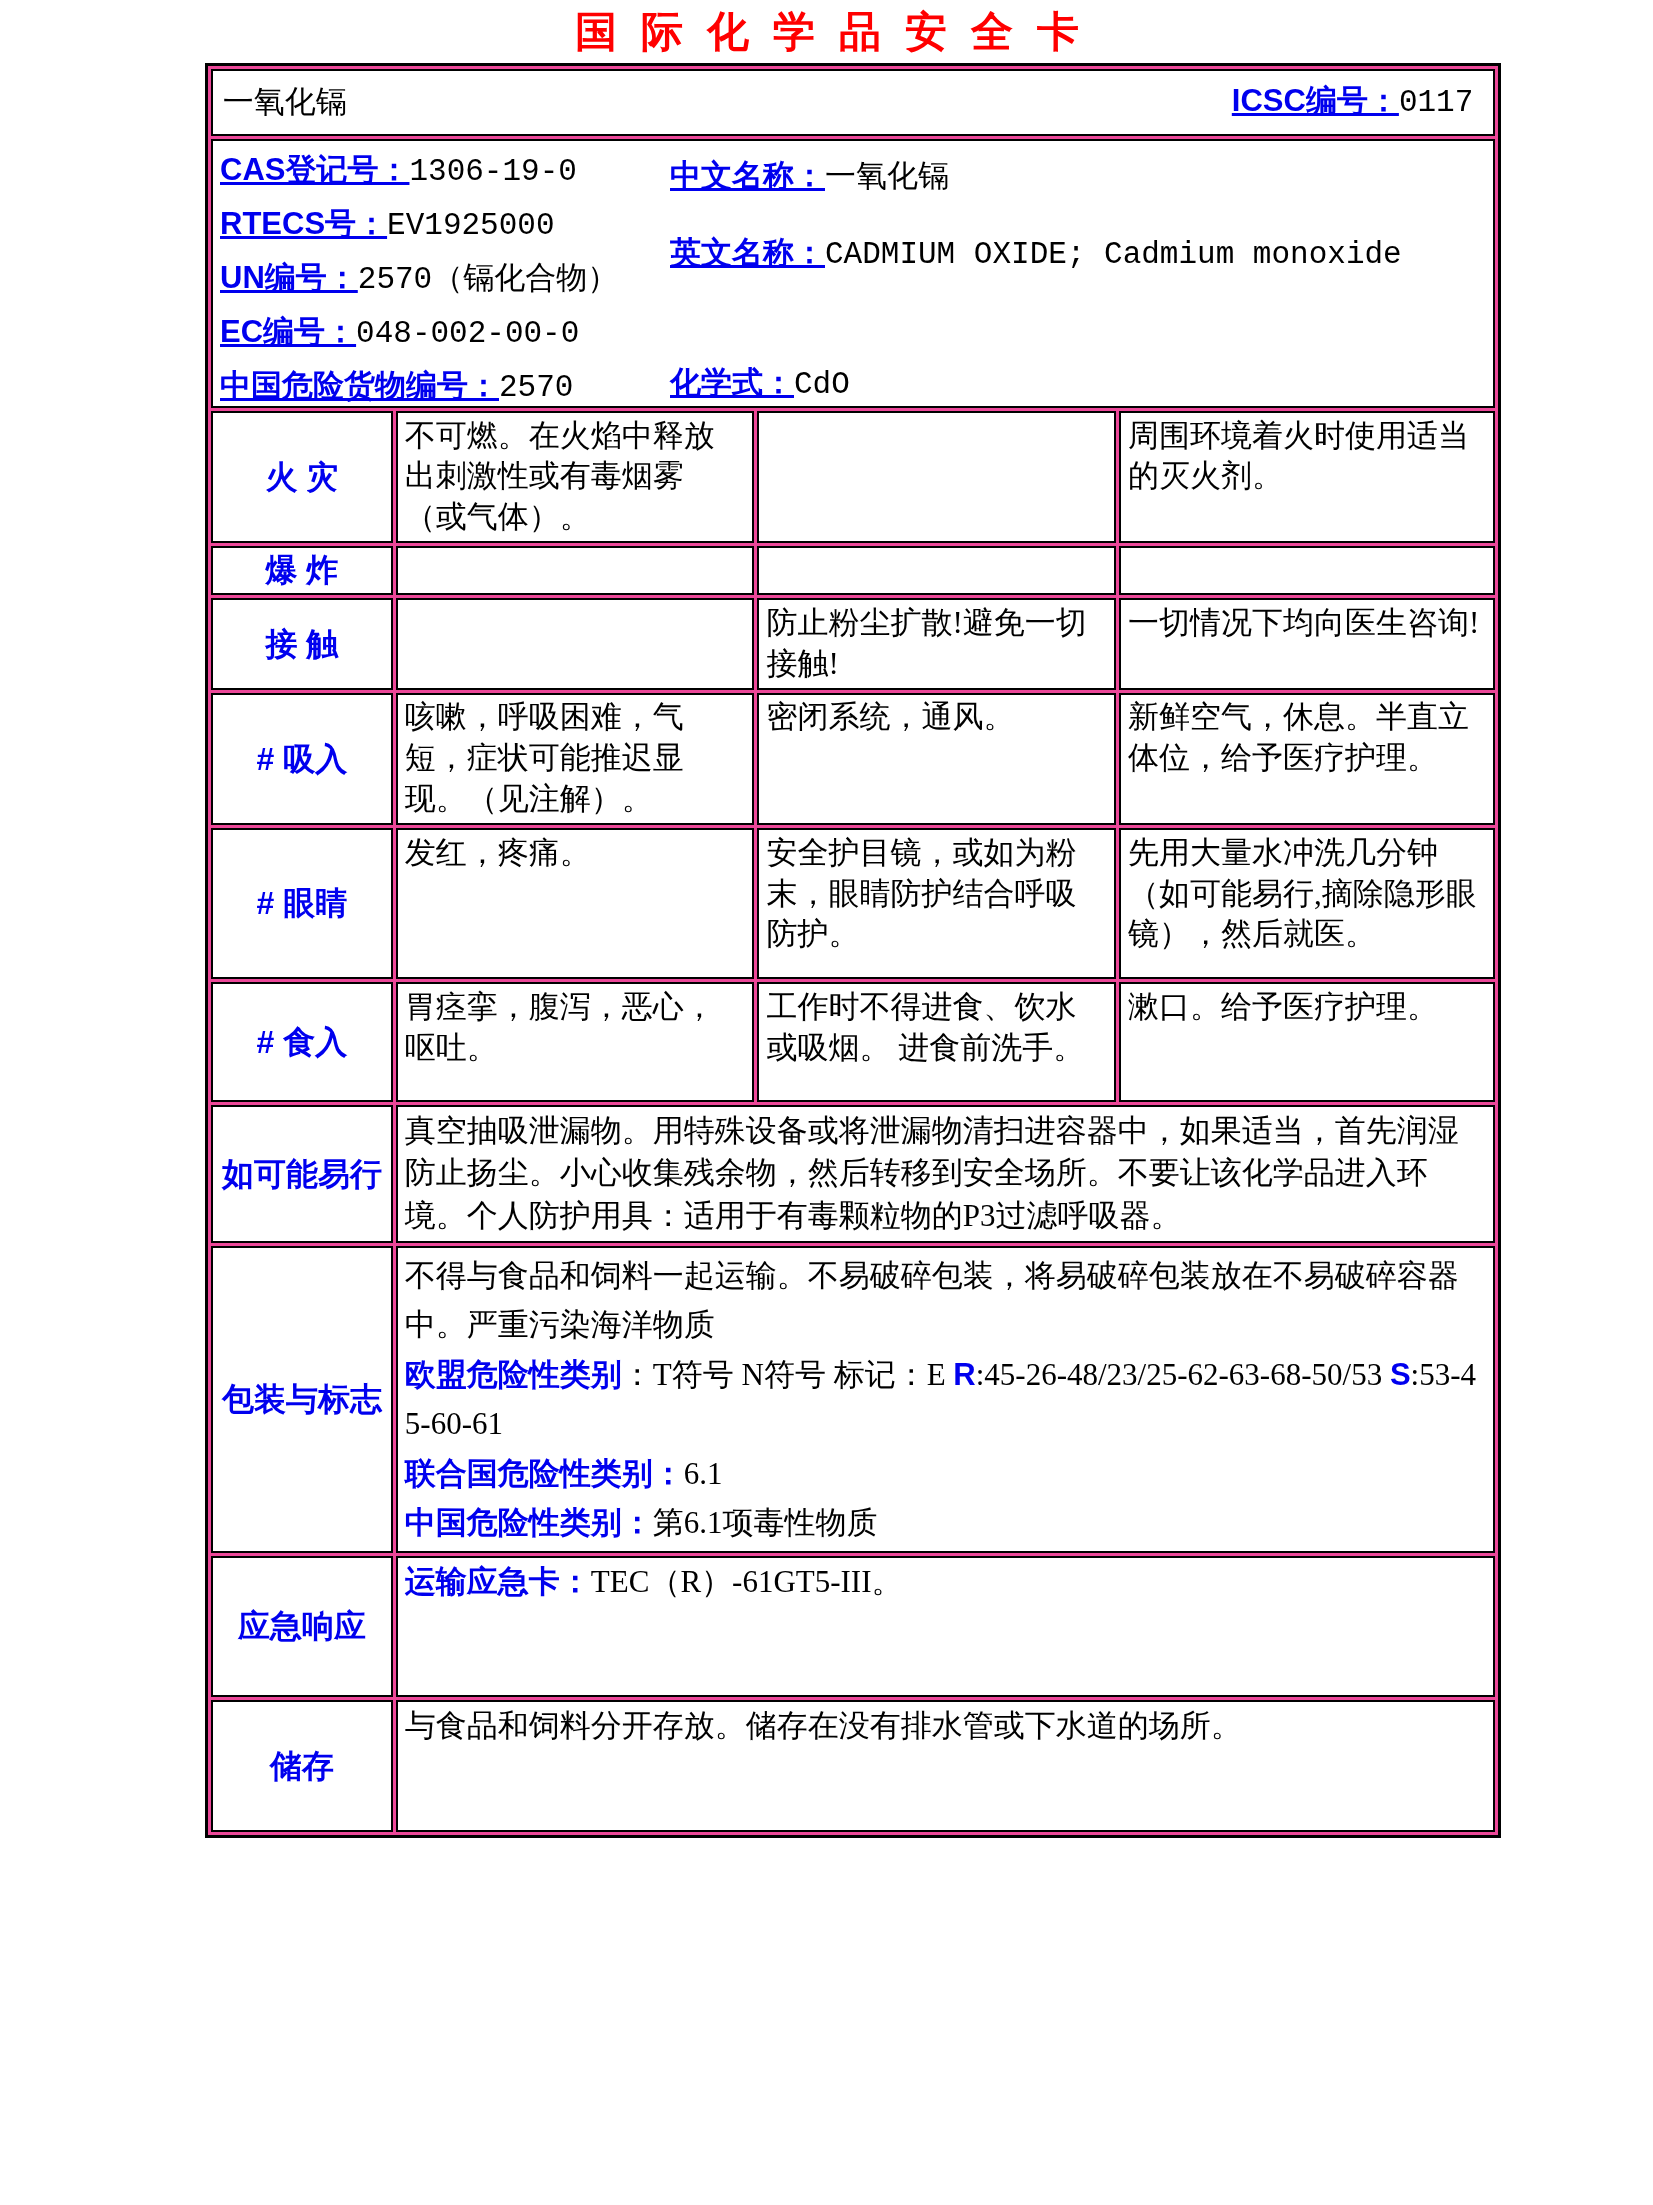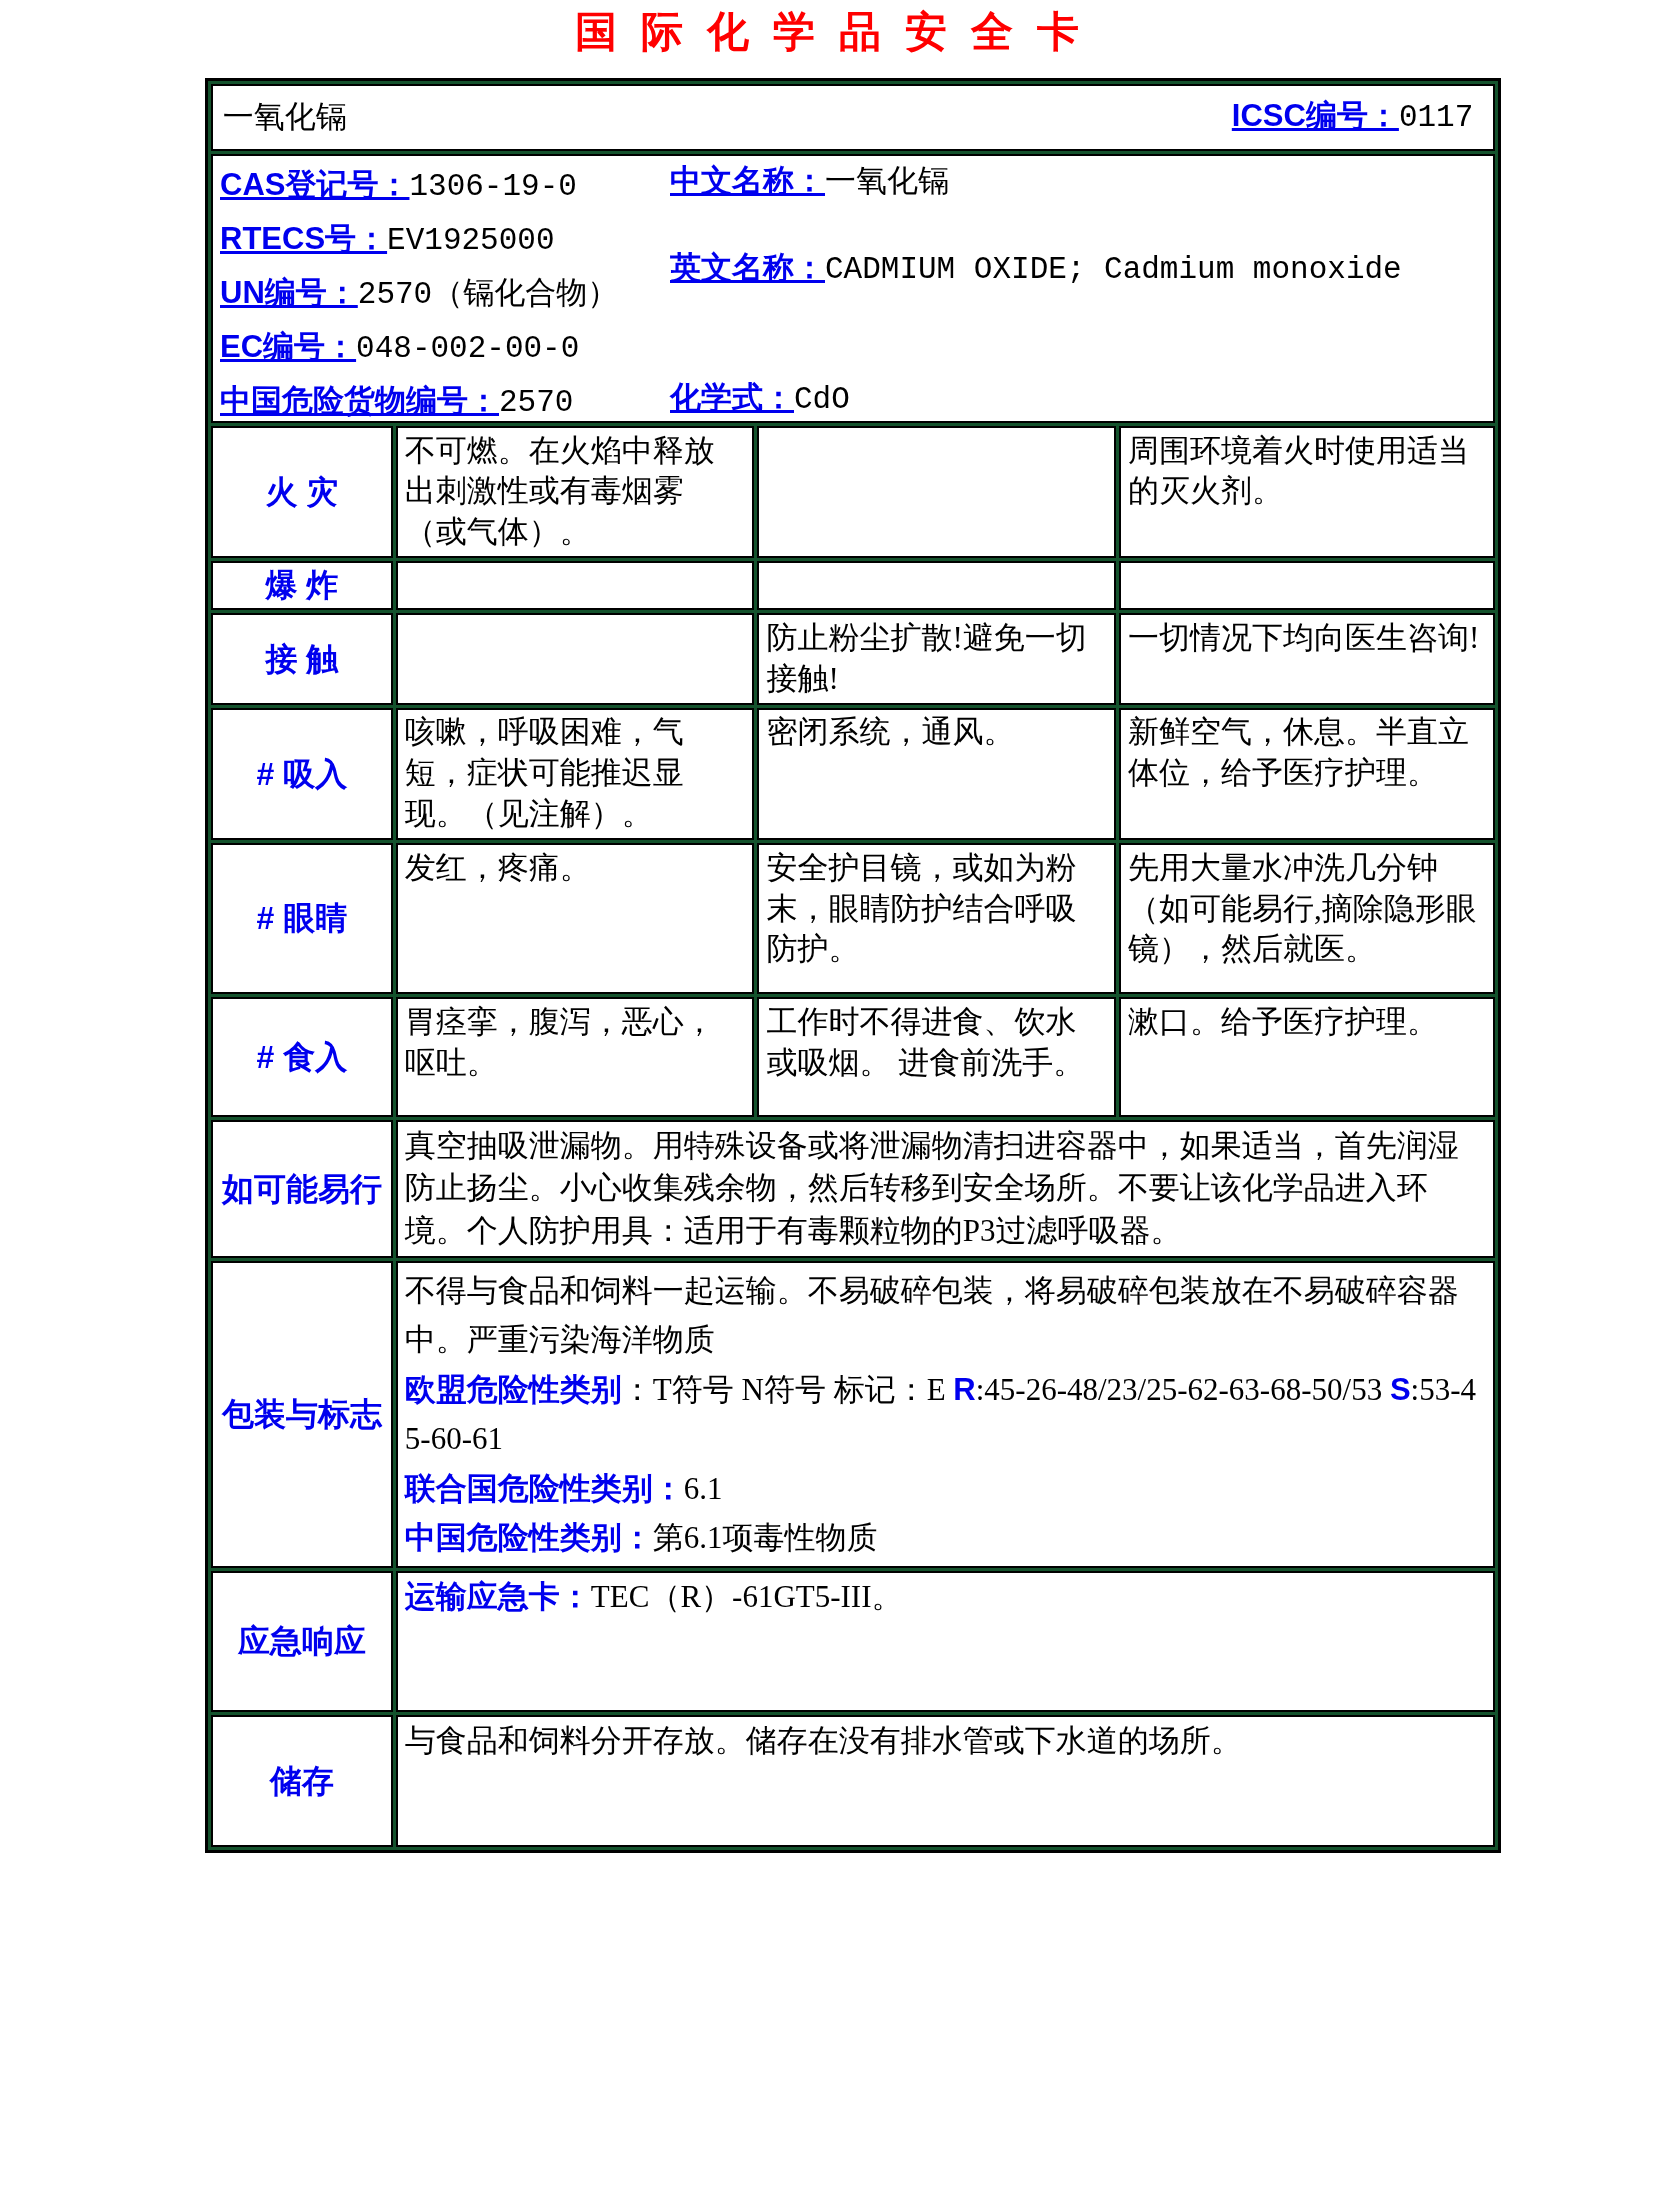--- a/index.html
+++ b/index.html
@@ -19,25 +19,25 @@
     font-weight: bold;
     font-size: 42px;
     letter-spacing: 24px;
     text-indent: 24px;
     white-space: nowrap;
   }
   table.card {
     table-layout: fixed;
     width: 1296px;
     margin-left: 205px;
-    margin-top: 18px;
+    margin-top: 3px;
     border: 3.5px solid #000;
     border-collapse: separate;
     border-spacing: 3.5px;
-    background: #14532d;
+    background: #ec4899;
   }
   td {
     border: 2.1px solid #000;
     padding: 2.8px 7px;
     vertical-align: top;
     font-size: 31px;
     line-height: 1.32;
     color: #000;
     background: #fff;
     overflow: hidden;
@@ -127,21 +127,21 @@
       <td colspan="4" class="info-cell" style="height:266px">
         <div class="info-wrap">
           <div class="info-left">
             <div><span class="blue info-label">CAS登记号：</span><span class="mono">1306-19-0</span></div>
             <div><span class="blue info-label">RTECS号：</span><span class="mono">EV1925000</span></div>
             <div><span class="blue info-label">UN编号：</span><span class="mono">2570（镉化合物）</span></div>
             <div><span class="blue info-label">EC编号：</span><span class="mono">048-002-00-0</span></div>
             <div><span class="blue info-label">中国危险货物编号：</span><span class="mono">2570</span></div>
             <div><span class="blue info-label">分子量：</span><span class="mono">128.4</span></div>
           </div>
-          <div class="info-right-item" style="top:2px"><span class="blue info-label">中文名称：</span><span>一氧化镉</span></div>
+          <div class="info-right-item" style="top:12px"><span class="blue info-label">中文名称：</span><span>一氧化镉</span></div>
           <div class="info-right-item" style="top:89px"><span class="blue info-label">英文名称：</span><span class="mono">CADMIUM OXIDE; Cadmium monoxide</span></div>
           <div class="info-right-item" style="top:219px"><span class="blue info-label">化学式：</span><span class="mono">CdO</span></div>
         </div>
       </td>
     </tr>
 
 
     <tr>
       <td class="label-cell" style="height:118px">火 灾</td>
       <td class="content-cell">不可燃。在火焰中释放出刺激性或有毒烟雾（或气体）。</td>

